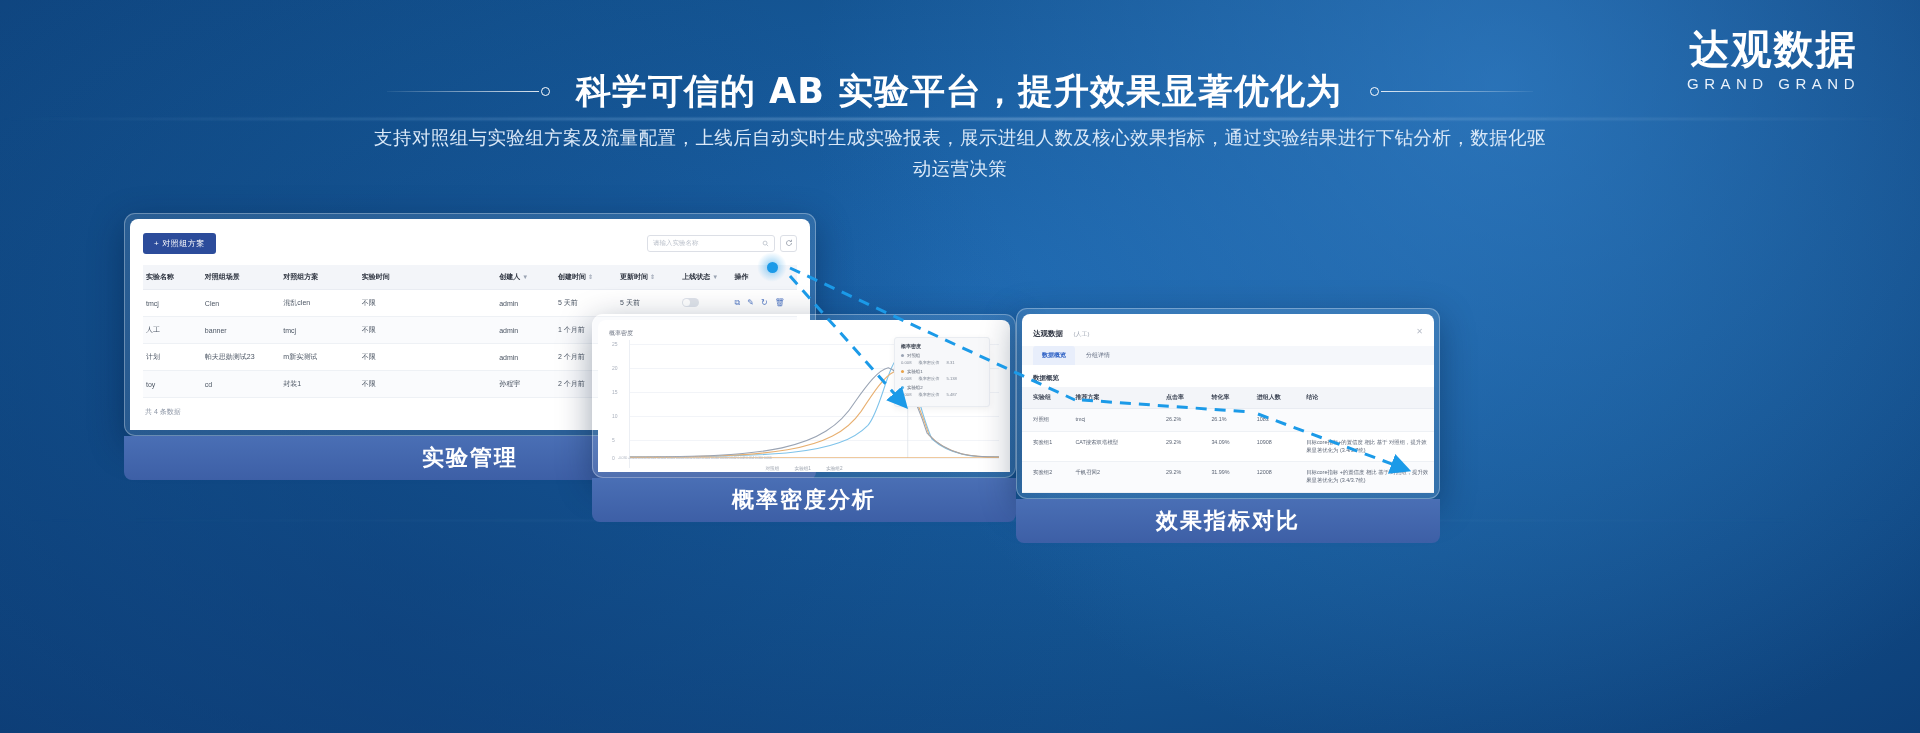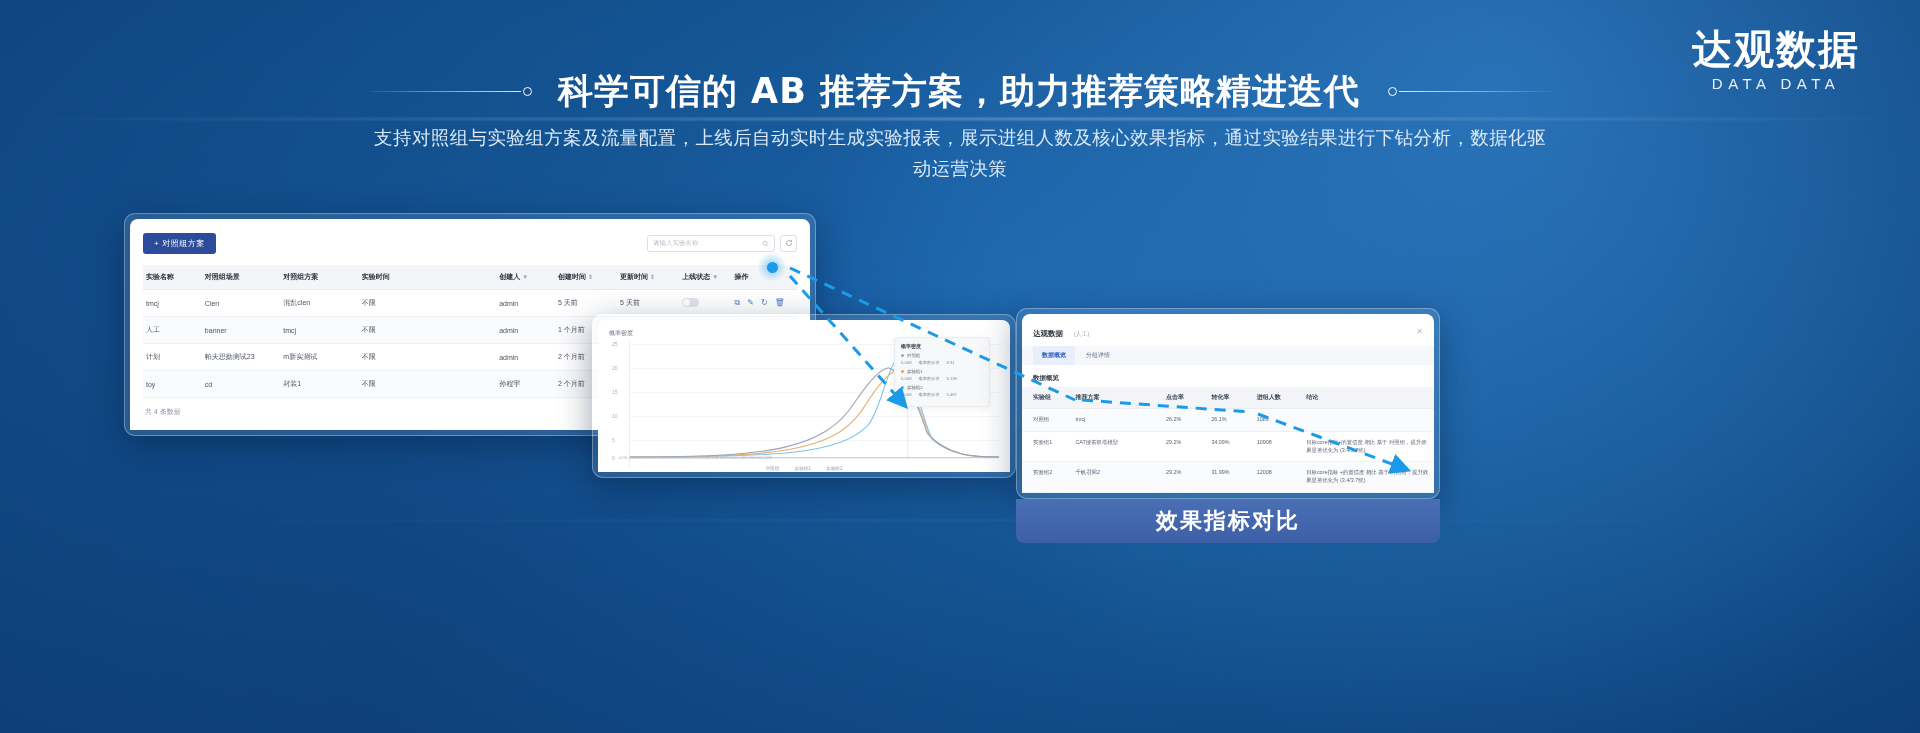--- a/index.html
+++ b/index.html
@@ -210,29 +210,29 @@
 </style>
 </head>
 <body>
 
 <div class="bg"></div>
 <div class="bg-streak"></div>
 <div class="bg-streak2"></div>
 
 <div class="logo">
   <div class="logo-cn">达观数据</div>
-  <div class="logo-en">DATA DATA</div>
+  <div class="logo-en">GRAND GRAND</div>
 </div>
 
 <div class="heading-wrap">
   <div class="deco left">
     <span class="deco-line"></span>
       <span class="deco-dot"></span>
   </div>
-  <h1 class="title">科学可信的 AB 推荐方案，助力推荐策略精进迭代</h1>
+  <h1 class="title">科学可信的 AB 实验平台，提升效果显著优化为</h1>
   <div class="deco right">
     <span class="deco-dot"></span>
       <span class="deco-line rev"></span>
   </div>
 </div>
 <p class="subtitle">支持对照组与实验组方案及流量配置，上线后自动实时生成实验报表，展示进组人数及核心效果指标，通过实验结果进行下钻分析，数据化驱动运营决策</p>
 
 <div class="panel" id="panel-experiments">
   <div class="panel-outer">
     <div class="panel-shot">
@@ -343,20 +343,21 @@
               <td></td>
               <td></td>
             </tr>
           </tbody>
         </table>
 
         <div class="p1-foot">共 4 条数据</div>
       </div>
     </div>
   </div>
+  <div class="caption">实验管理</div>
 </div>
 
 <div class="panel" id="panel-density">
   <div class="panel-outer">
     <div class="panel-shot">
       <div class="p2-body">
         <div class="p2-title">概率密度</div>
         <div class="p2-plot">
           <div class="gridline" style="top:4px"></div>
           <div class="gridline" style="top:28px"></div>
@@ -420,20 +421,21 @@
             <div class="vals">
                 <span>0.008</span>
                 <span>概率密度值</span>
                 <span>5.487</span>
               </div>
           </div>
         </div>
       </div>
     </div>
   </div>
+  <div class="caption">概率密度分析</div>
 </div>
 
 <div class="panel" id="panel-metrics">
   <div class="panel-outer">
     <div class="panel-shot">
       <div class="p3-head">
         <div>
           <span class="ttl">达观数据</span>
           <span class="sub">(人工)</span>
         </div>

